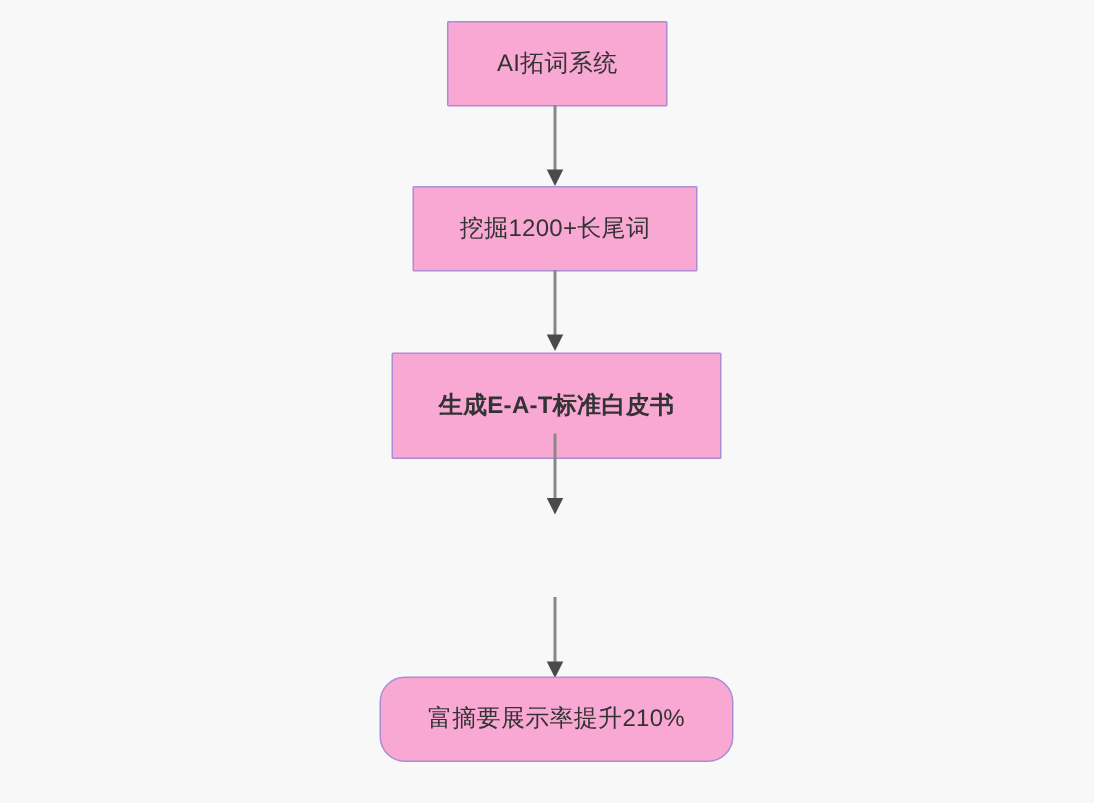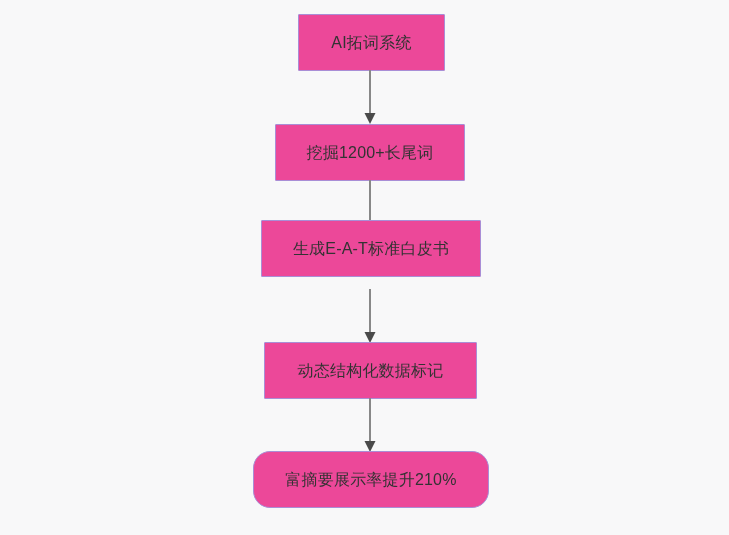--- a/index.html
+++ b/index.html
@@ -14,21 +14,21 @@
     overflow: hidden;
   }
   #flowchart {
     position: relative;
     width: 729px;
     height: 535px;
   }
   .node {
     position: absolute;
     box-sizing: border-box;
-    background: #ec4899;
+    background: #f9a8d4;
     border: 1.6px solid #a98ed6;
     border-radius: 1px;
     display: flex;
     align-items: center;
     justify-content: center;
     color: #333333;
     font-size: 16px;
     line-height: 1.2;
     letter-spacing: 0.2px;
     white-space: nowrap;
@@ -64,32 +64,29 @@
 
   <div class="node" style="left:275px; top:124px; width:190px; height:57px;">
     <span>挖掘1200+长尾词</span>
   </div>
 
   <svg class="connector" style="left:355px; top:180px; width:30px; height:55px;" viewBox="0 0 30 55">
     <line class="conn-line" x1="15" y1="0" x2="15" y2="46"></line>
     <polygon class="conn-head" points="15,54 9.5,43 20.5,43"></polygon>
   </svg>
 
-  <div class="node" style="left:261px; top:220px; width:220px; height:57px;">
+  <div class="node" style="left:261px; top:235px; width:220px; height:71px;font-weight:bold;">
     <span>生成E-A-T标准白皮书</span>
   </div>
 
   <svg class="connector" style="left:355px; top:289px; width:30px; height:55px;" viewBox="0 0 30 55">
     <line class="conn-line" x1="15" y1="0" x2="15" y2="46"></line>
     <polygon class="conn-head" points="15,54 9.5,43 20.5,43"></polygon>
   </svg>
 
-  <div class="node" style="left:264px; top:342px; width:213px; height:57px;">
-    <span>动态结构化数据标记</span>
-  </div>
 
   <svg class="connector" style="left:355px; top:398px; width:30px; height:55px;" viewBox="0 0 30 55">
     <line class="conn-line" x1="15" y1="0" x2="15" y2="46"></line>
     <polygon class="conn-head" points="15,54 9.5,43 20.5,43"></polygon>
   </svg>
 
   <div class="node" style="left:253px; top:451px; width:236px; height:57px;border-radius:17px;">
     <span>富摘要展示率提升210%</span>
   </div>
 

